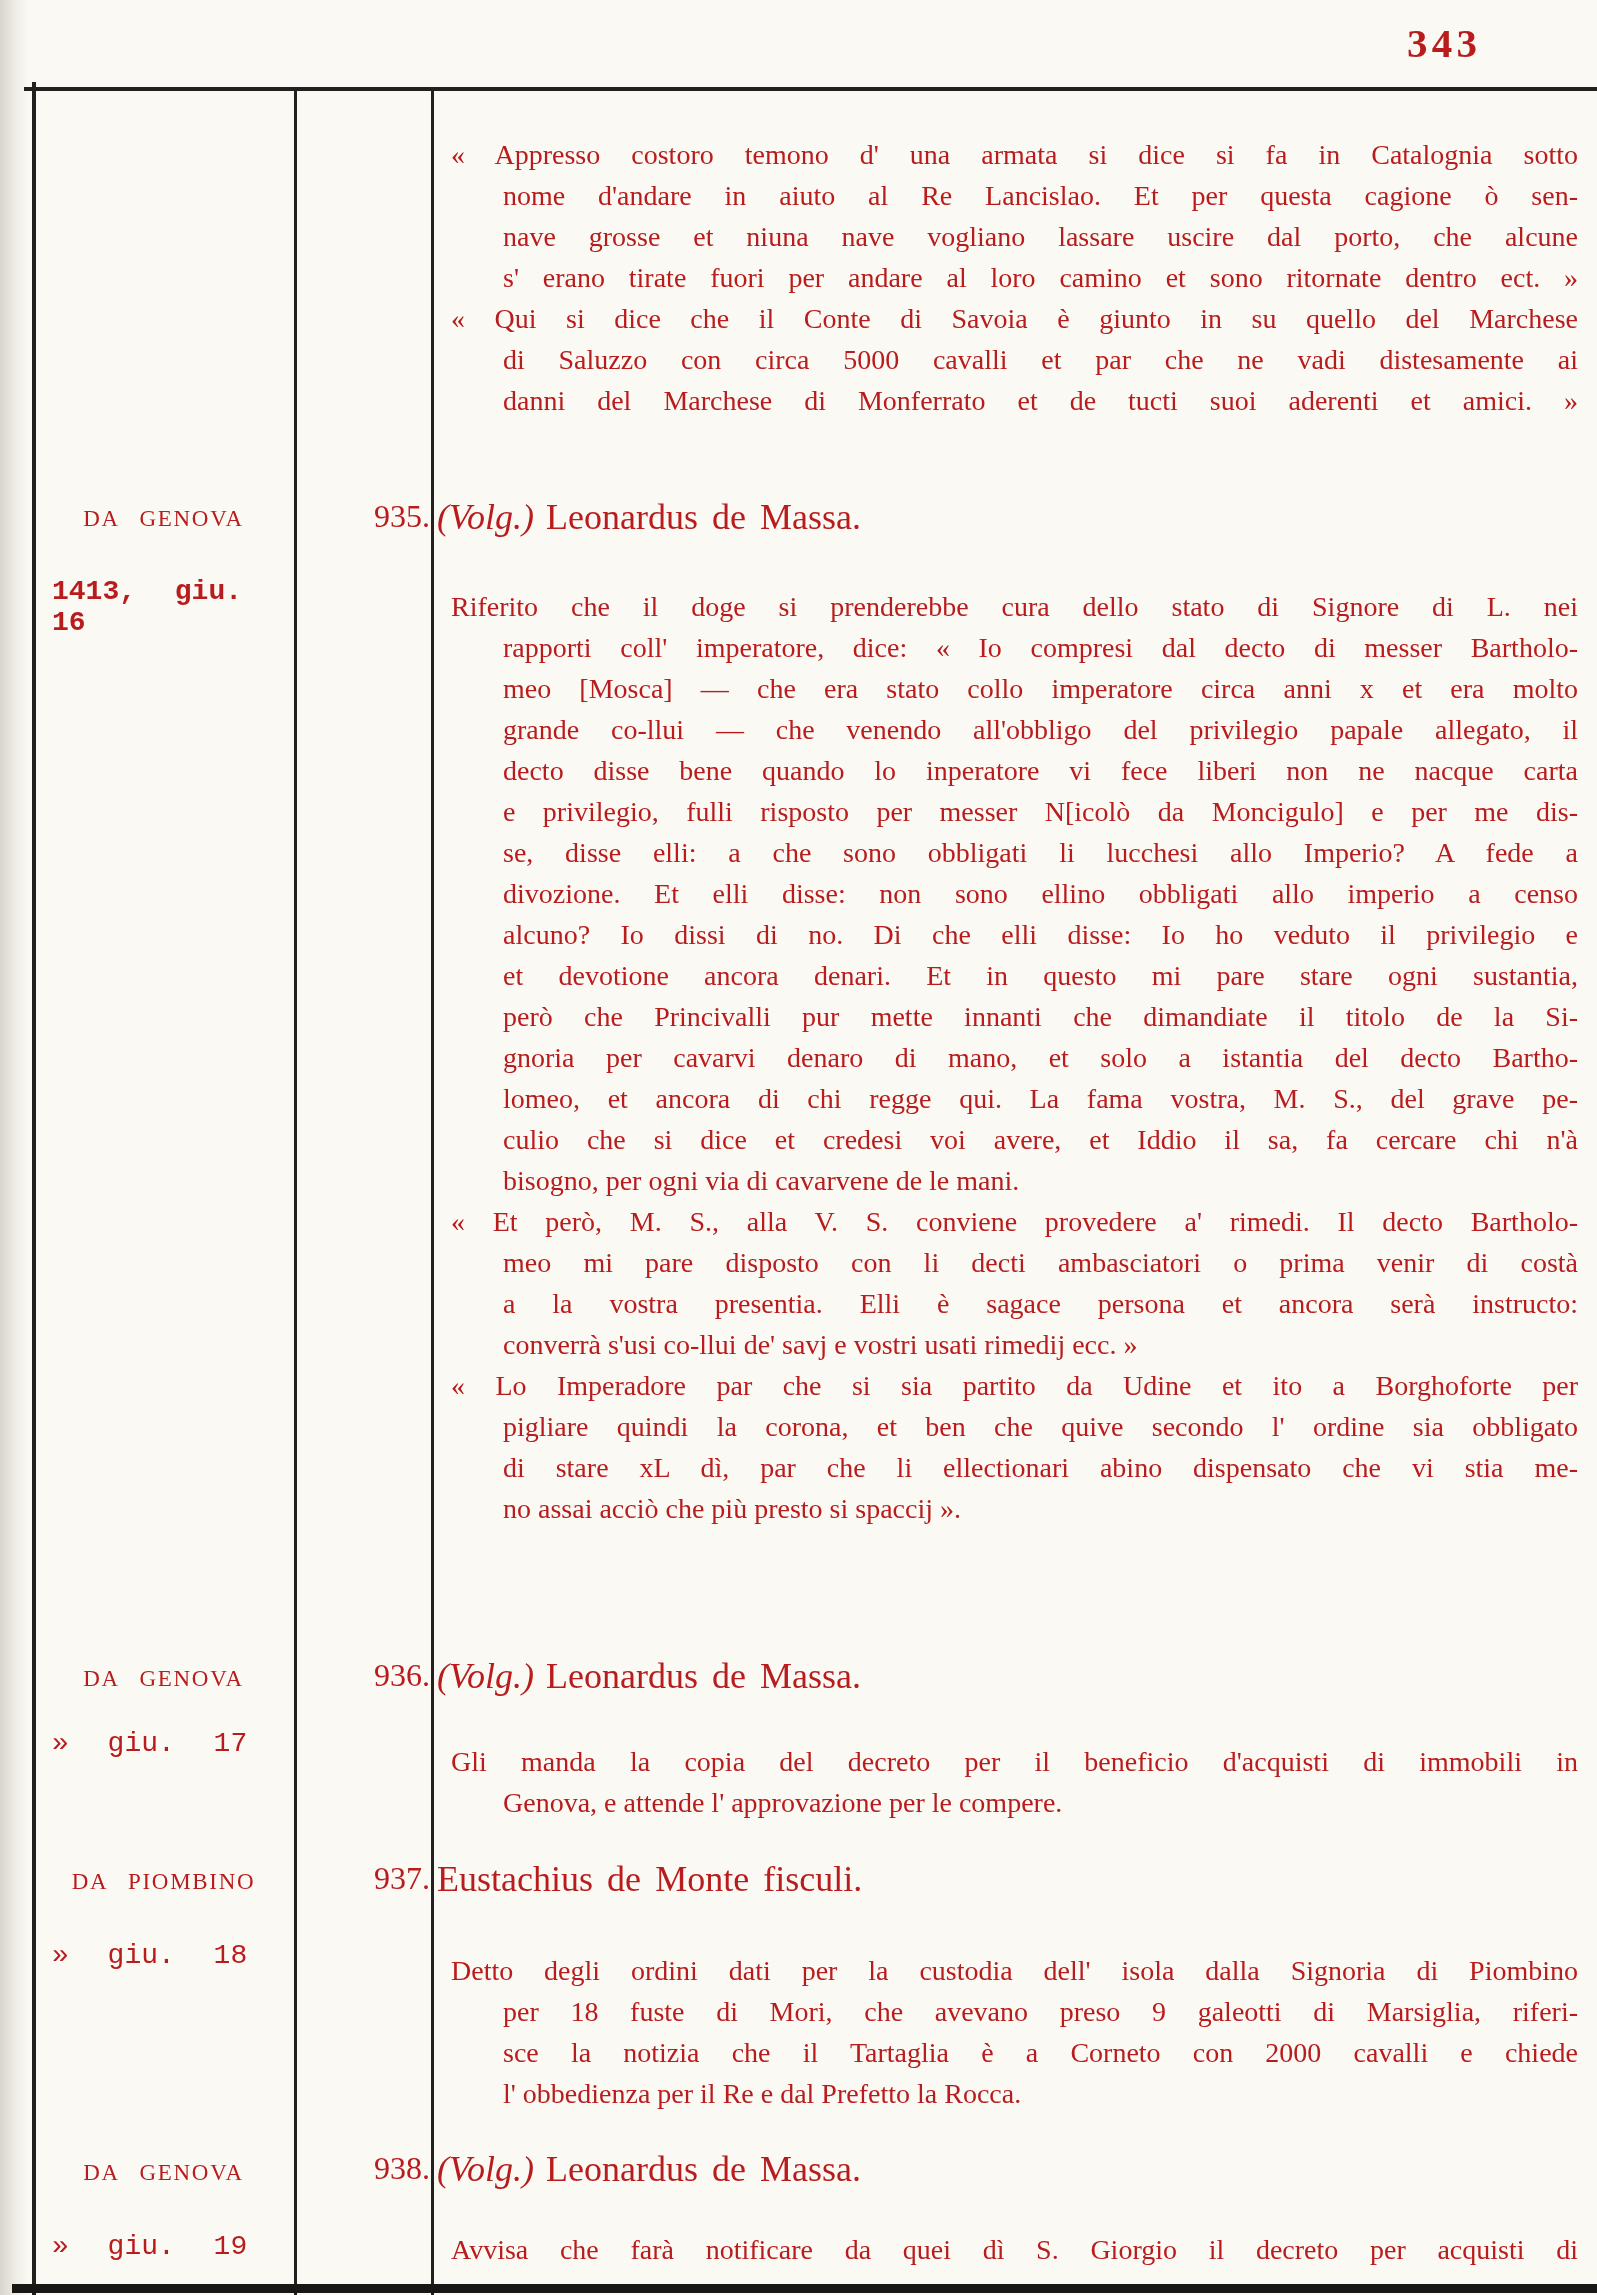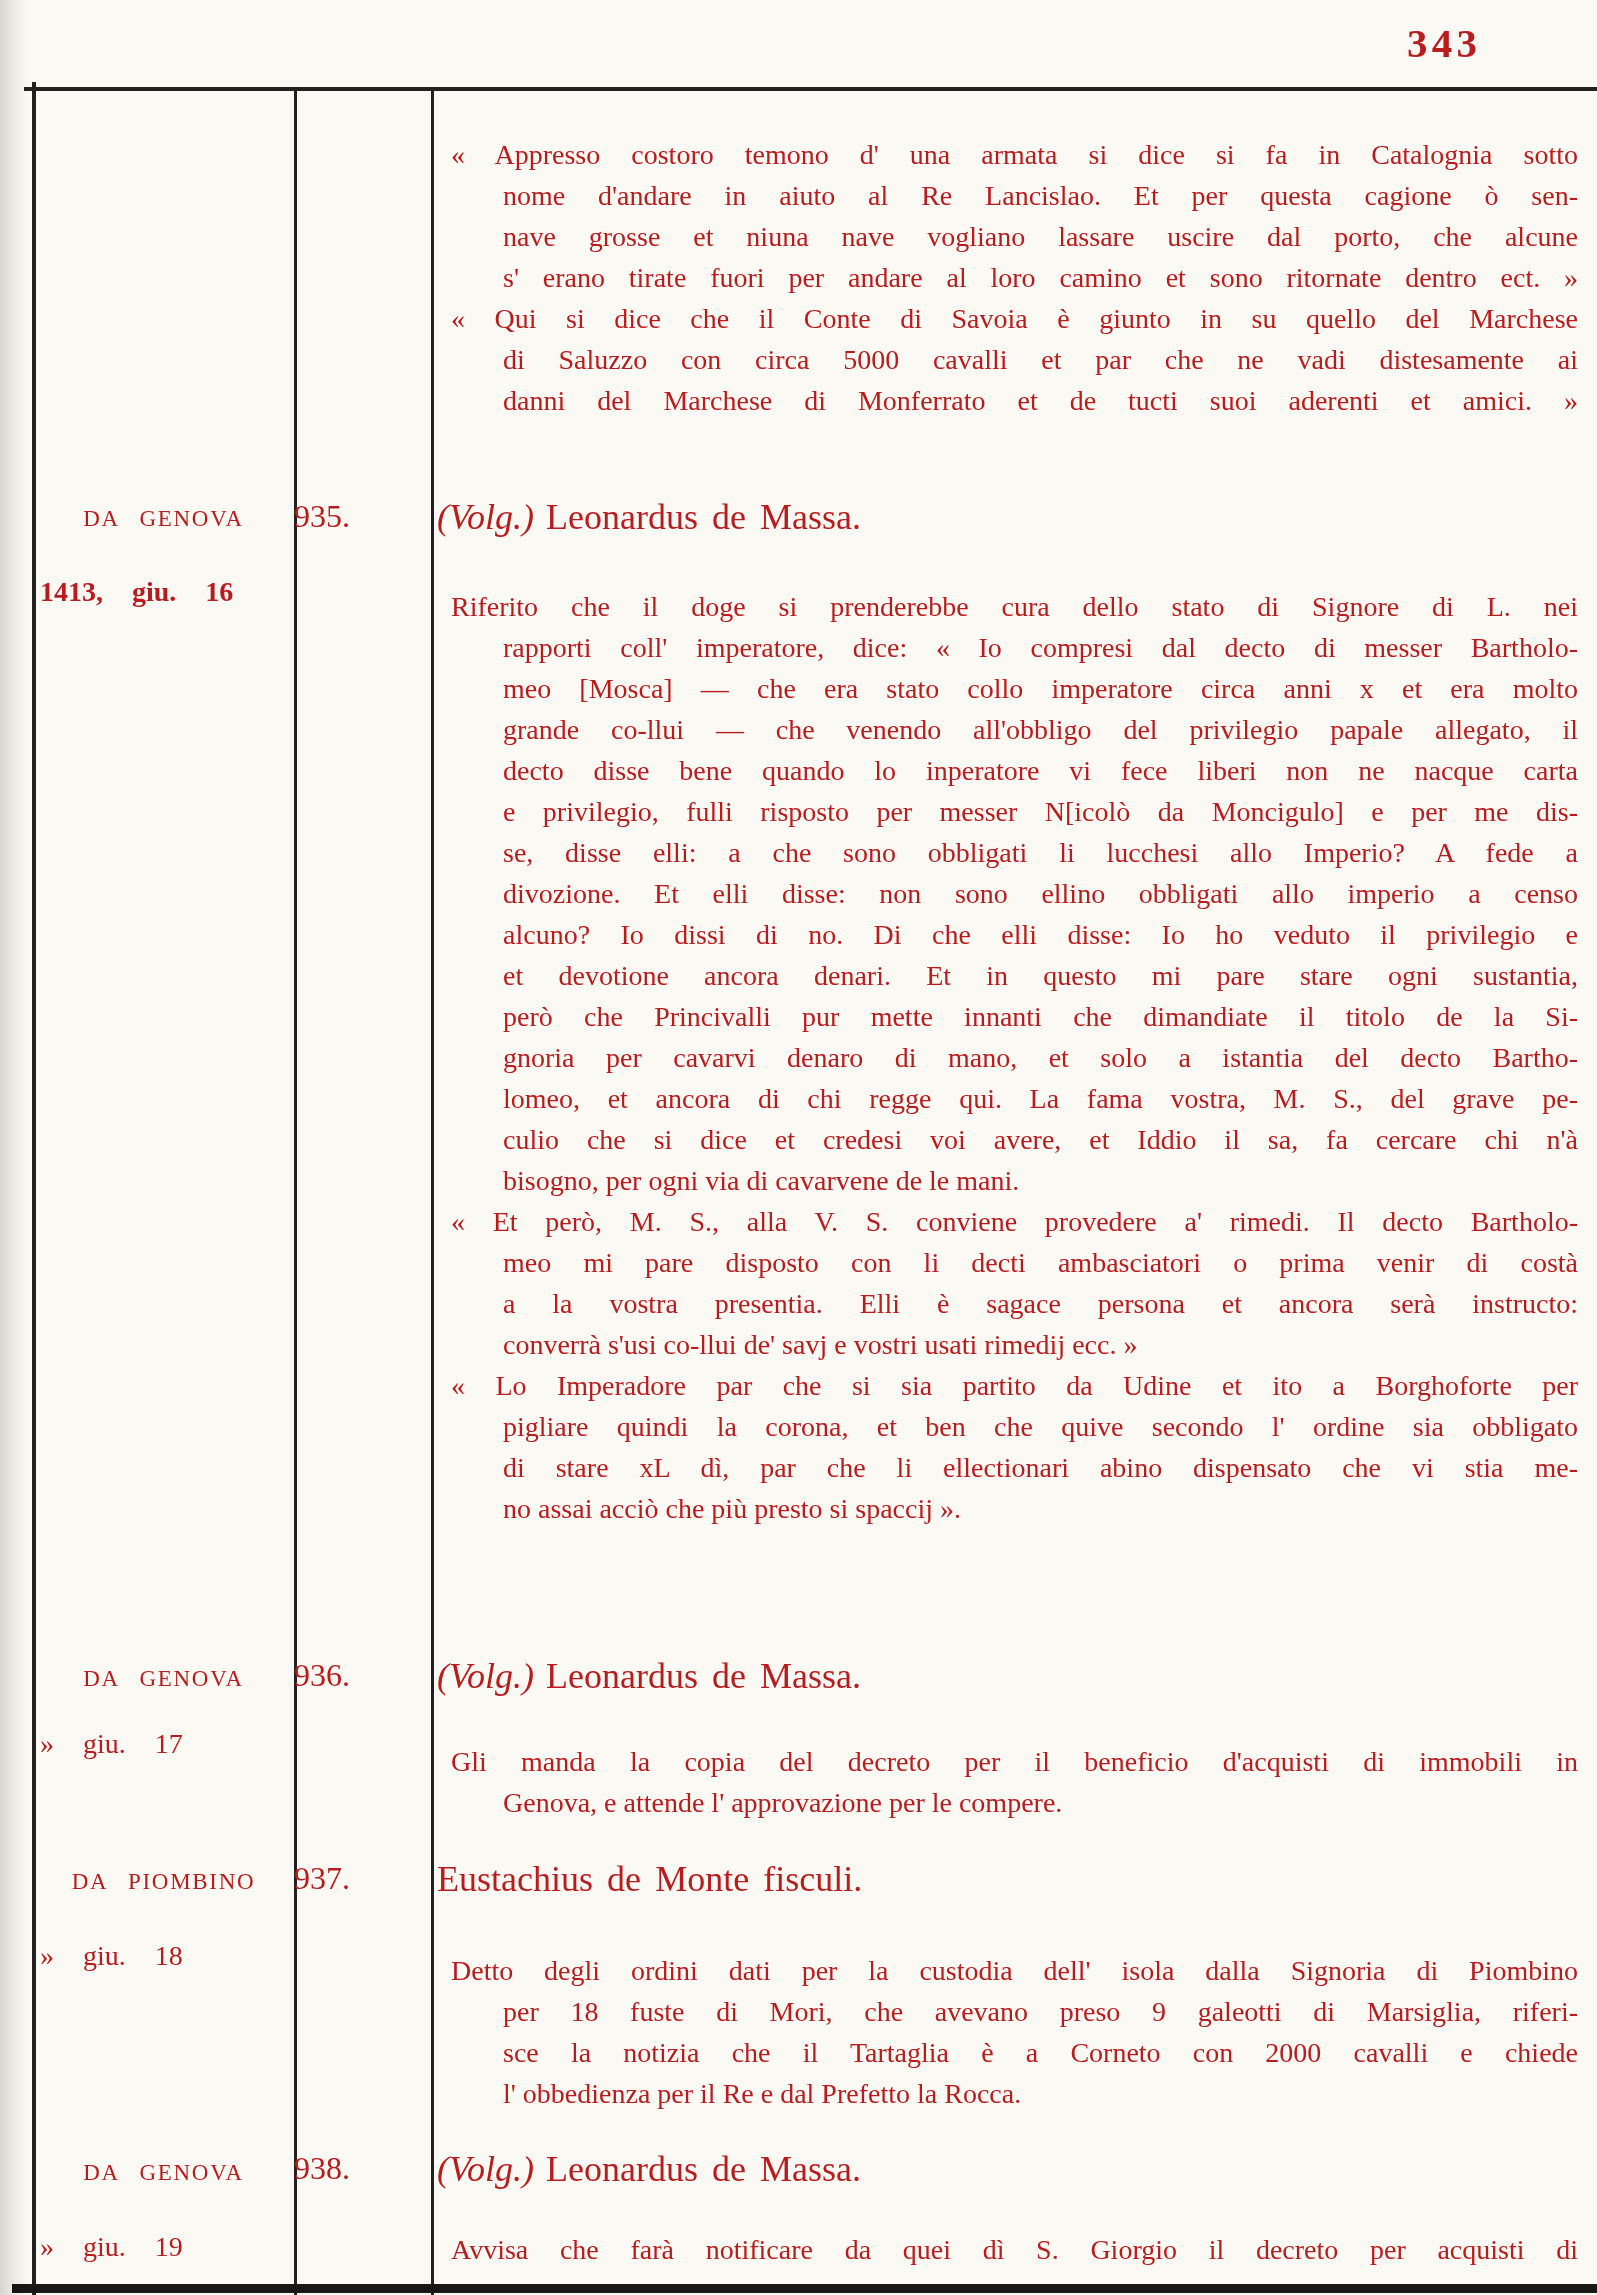--- a/index.html
+++ b/index.html
@@ -24,27 +24,27 @@
   .bottom-band{left:12px;top:2284px;width:1585px;height:8.5px;background:#181715;}
   .pageno{
     position:absolute;left:1407px;top:18.6px;
     font-size:41px;font-weight:bold;letter-spacing:4.2px;z-index:2;
   }
   .place{
     position:absolute;left:34px;width:259px;text-align:center;
     font-size:23px;letter-spacing:1.7px;word-spacing:13.5px;z-index:2;
   }
   .date{
-    position:absolute;left:40px;width:245px;text-align:left;
-    font-size:28px;word-spacing:22px;z-index:2;
+    position:absolute;left:52px;width:245px;text-align:left;
+    font-size:28px;word-spacing:22px;z-index:2;font-family:Liberation Mono, monospace;
   }
   .date.bold{font-weight:bold;}
   .num{
-    position:absolute;left:294px;width:132px;
-    font-size:32px;z-index:2;
+    position:absolute;left:294px;width:132px;text-align:center;
+    font-size:32px;z-index:2;padding-left:42px;
   }
   .heading{
     position:absolute;left:437px;width:1143px;
     font-size:36px;line-height:39px;z-index:2;word-spacing:5.1px;
   }
   .heading .it{font-style:italic;margin-right:12px;}
   .heading .it:empty{margin-right:0;}
   .body-block{
     position:absolute;left:451px;width:1127px;
     font-size:28px;z-index:2;

